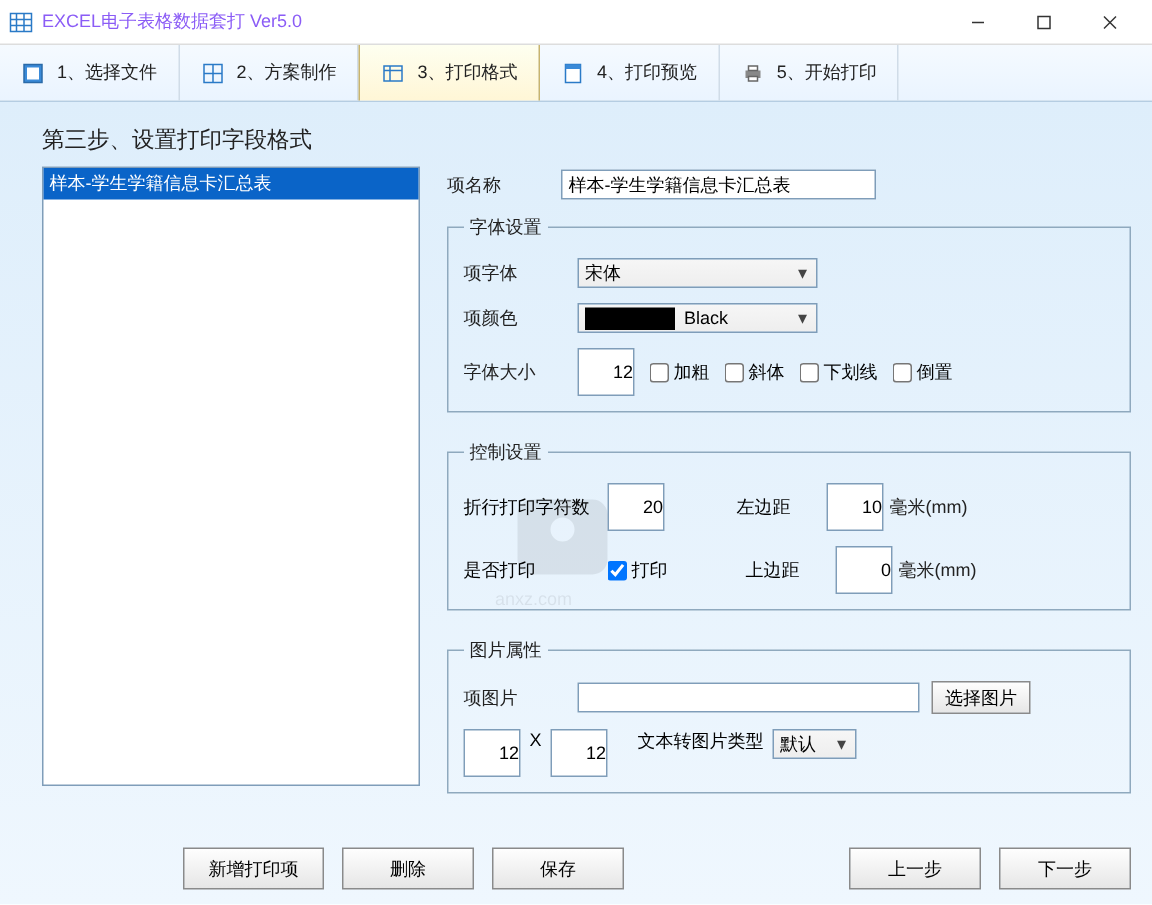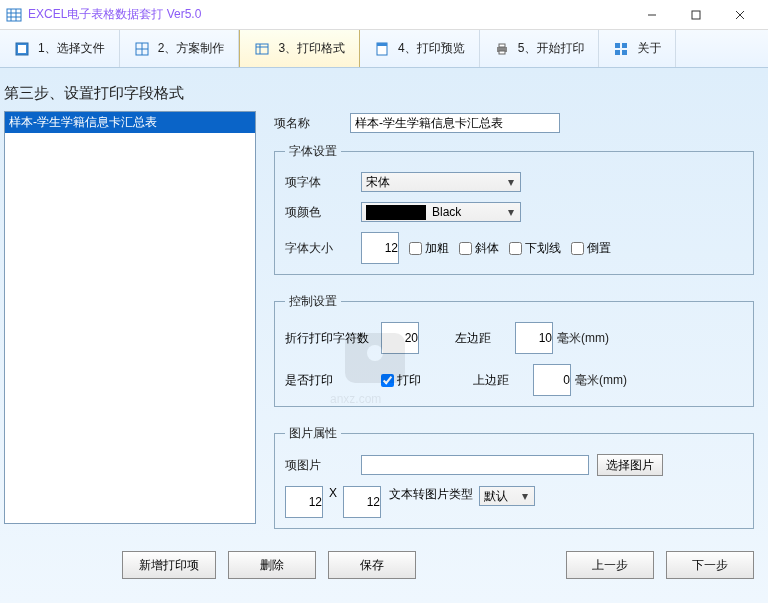--- a/index.html
+++ b/index.html
@@ -9,21 +9,21 @@
     .titlebar .app-icon { width: 16px; height: 16px; margin-right: 6px; display:inline-flex; }
     .titlebar .title { flex: 1; color: #8b5cf6; }
     .titlebar .win-btns { display: flex; }
     .titlebar .win-btn { width: 44px; height: 28px; display: flex; align-items: center; justify-content: center; color: #666; }
     
     .toolbar { height: 38px; background: linear-gradient(#f5faff,#eaf4ff); border-bottom: 1px solid #b5cde2; display: flex; }
     .tool-item { display: flex; align-items: center; padding: 0 14px; border-right: 1px solid #d0dce8; gap: 8px; color: #222; }
     .tool-item.active { background: linear-gradient(#fefff0,#fff6d6); border: 1px solid #c8b46e; border-top: none; border-bottom: none; }
     .tool-icon { width: 16px; height: 16px; display: inline-flex; }
     
-    .main { background: linear-gradient(#deeefb,#eff7fe); height: 535px; padding: 16px 14px 10px 4px; position: relative; }
+    .main { background: linear-gradient(#deeefb,#eff7fe); height: 535px; padding: 16px 14px 10px 28px; position: relative; }
     .step-title { font-size: 15px; color: #222; margin-bottom: 8px; }
     
     .layout { display: flex; gap: 18px; }
     .list { width: 252px; height: 413px; background: #fff; border: 1px solid #7f9db9; }
     .list-item { background: #0a64c8; color: #fff; padding: 2px 4px; font-size: 12px; }
     
     .right { flex: 1; padding-top: 2px; }
     .row { display: flex; align-items: center; margin-bottom: 10px; }
     .label { min-width: 76px; color: #222; }
     .text-input { height: 20px; border: 1px solid #7f9db9; background: #fff; padding: 0 4px; }
@@ -35,21 +35,21 @@
     .select::after { content: "▾"; position: absolute; right: 6px; color: #444; }
     .color-box { width: 60px; height: 15px; background: #000; display: inline-block; margin-right: 6px; }
     .num-input { width: 38px; height: 32px; border: 1px solid #7f9db9; text-align: right; background: #fff; }
     .check { display: flex; align-items: center; gap: 3px; margin-left: 10px; }
     .check input { width: 13px; height: 13px; }
     .unit { margin-left: 4px; color: #222; }
     .sublabel { font-size: 10px; color: #555; }
     
     .btn { height: 24px; border: 1px solid #8a8a8a; background: linear-gradient(#fefefe,#e6e6e6); padding: 0 16px; display: inline-flex; align-items: center; justify-content: center; }
     
-    .bottom-bar { position: absolute; bottom: 24px; left: 14px; right: 14px; display: flex; align-items: center; }
+    .bottom-bar { position: absolute; bottom: 10px; left: 14px; right: 14px; display: flex; align-items: center; }
     .bottom-bar .btn { min-width: 88px; height: 28px; margin-right: 12px; }
     .bottom-bar .spacer { flex: 1; }
     
     .watermark { position: absolute; left: 300px; top: 260px; width: 160px; height: 90px; opacity: 0.07; pointer-events: none; display: flex; align-items: flex-start; justify-content: center; }
     .watermark svg { width: 140px; }
   </style>
 </head>
 <body>
 
 <div class="titlebar">
@@ -125,31 +125,20 @@
   <div class="tool-item">
     <span class="tool-icon">
         <svg viewBox="0 0 16 16">
           <rect x="3" y="6" width="10" height="5" fill="#888"></rect>
           <rect x="5" y="3" width="6" height="3" fill="#fff" stroke="#666"></rect>
           <rect x="5" y="10" width="6" height="3" fill="#fff" stroke="#666"></rect>
         </svg>
       </span>
     <span>5、开始打印</span>
   </div>
-  <div class="tool-item">
-    <span class="tool-icon">
-        <svg viewBox="0 0 16 16">
-          <rect x="2" y="2" width="5" height="5" fill="#3a8ad8"></rect>
-          <rect x="9" y="2" width="5" height="5" fill="#3a8ad8"></rect>
-          <rect x="2" y="9" width="5" height="5" fill="#3a8ad8"></rect>
-          <rect x="9" y="9" width="5" height="5" fill="#3a8ad8"></rect>
-        </svg>
-      </span>
-    <span>关于</span>
-  </div>
 </div>
 
 <div class="main">
   <div class="step-title">第三步、设置打印字段格式</div>
 
   <div class="layout">
     <div class="list">
       <div class="list-item">样本-学生学籍信息卡汇总表</div>
     </div>
 
@@ -194,21 +183,21 @@
               <span>倒置</span>
             </label>
         </div>
       </fieldset>
 
       <fieldset>
         <legend>控制设置</legend>
         <div class="row">
           <span style="min-width:96px">折行打印字符数</span>
           <input class="num-input" value="20" style="">
-          <span style="min-width:60px;margin-left:36px">左边距</span>
+          <span style="min-width:60px;margin-left:48px">左边距</span>
           <input class="num-input" value="10" style="">
           <span class="unit">毫米(mm)</span>
         </div>
         <div class="row" style="margin-bottom:0">
           <span style="min-width:96px">是否打印</span>
           <label class="check" style="margin-left:0">
               <input type="checkbox" checked="" style="">
               <span>打印</span>
             </label>
           <span style="min-width:60px;margin-left:52px">上边距</span>
@@ -221,21 +210,21 @@
         <legend>图片属性</legend>
         <div class="row">
           <span class="label">项图片</span>
           <input class="text-input" style="width: 228px;">
           <button class="btn" style="margin-left:8px;height:22px;padding:0 8px">选择图片</button>
         </div>
         <div class="row" style="margin-bottom:0;align-items:flex-start">
           <input class="num-input" value="12" style="">
           <span style="margin:0 6px">X</span>
           <input class="num-input" value="12" style="">
-          <span style="margin-left:8px">文本转图片类型</span>
+          <span style="margin-left:20px">文本转图片类型</span>
           <div class="select" style="width:56px;margin-left:6px">
               <span>默认</span>
             </div>
         </div>
       </fieldset>
     </div>
   </div>
 
   <div class="watermark">
     <svg viewBox="0 0 140 80">

